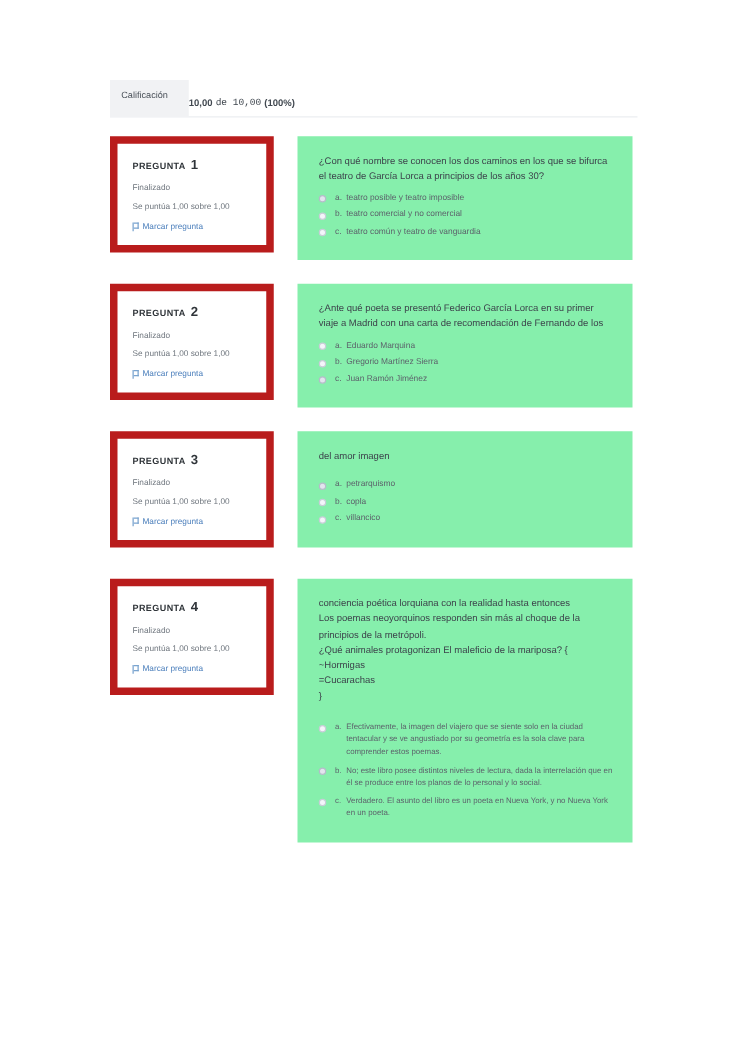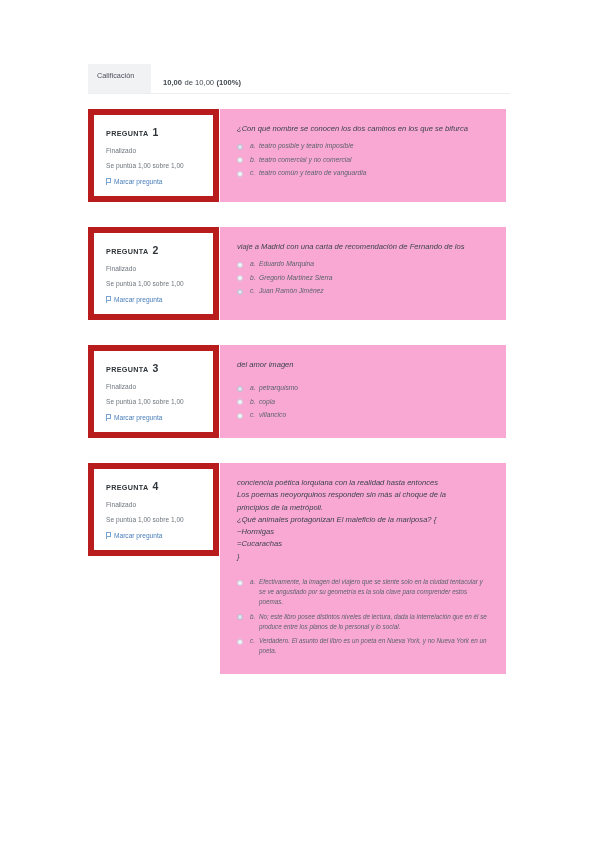--- a/index.html
+++ b/index.html
@@ -36,30 +36,30 @@
     width: 63px;
     padding: 7px 9px 8px 9px;
     box-sizing: border-box;
     font-size: 7.3px;
     color: #4a5159;
     display: flex;
     align-items: flex-start;
   }
   .grade-value-cell {
     flex: 1;
-    padding: 14px 0 6px 12px;
+    padding: 14px 0 6px 0;
     box-sizing: border-box;
     font-size: 7.6px;
     color: #414850;
     display: flex;
     align-items: flex-end;
     gap: 0;
   }
   .grade-value-cell .b { font-weight: bold; }
-  .grade-value-cell .n { font-weight: normal; }
+  .grade-value-cell .n { font-weight: normal; font-family: Liberation Mono, monospace; }
   .gv-sp { display: inline-block; width: 2.5px; }
 
   
   .qblock {
     position: absolute;
     left: 88px;
     width: 418px;
     display: flex;
     align-items: flex-start;
   }
@@ -123,26 +123,25 @@
     position: absolute;
     left: 1px; top: 0.3px;
     width: 3.4px; height: 2.6px;
     border: 0.7px solid #7aa4cf;
     border-left: none;
     background: transparent;
   }
 
   .qbody {
     flex: 1;
-    background: #f9a8d4;
+    background: #86efac;
     box-sizing: border-box;
     padding: 14px 16px 14px 17px;
-    margin-left: 1px;
+    margin-left: 19px;
     align-self: stretch;
-    font-style: italic;
   }
   .qtext {
     font-size: 7.6px;
     line-height: 1.62;
     color: #3c434b;
     margin: 0 0 6px 0;
   }
   .qtext .ln { display: block; }
 
   .answers {
@@ -213,20 +212,21 @@
       <div class="q-state">Finalizado</div>
       <div class="q-marks">Se puntúa 1,00 sobre 1,00</div>
       <div class="q-flag">
         <span class="flag-icon"></span>
         <span>Marcar pregunta</span>
       </div>
     </div>
     <div class="qbody">
       <p class="qtext">
         <span class="ln">¿Con qué nombre se conocen los dos caminos en los que se bifurca</span>
+        <span class="ln">el teatro de García Lorca a principios de los años 30?</span>
       </p>
       <ul class="answers">
         <li class="answer">
           <span class="radio sel"></span>
           <span class="ans-letter">a.</span>
           <span class="ans-text">teatro posible y teatro imposible</span>
         </li>
         <li class="answer">
           <span class="radio"></span>
           <span class="ans-letter">b.</span>
@@ -249,20 +249,21 @@
       </div>
       <div class="q-state">Finalizado</div>
       <div class="q-marks">Se puntúa 1,00 sobre 1,00</div>
       <div class="q-flag">
         <span class="flag-icon"></span>
         <span>Marcar pregunta</span>
       </div>
     </div>
     <div class="qbody">
       <p class="qtext">
+        <span class="ln">¿Ante qué poeta se presentó Federico García Lorca en su primer</span>
         <span class="ln">viaje a Madrid con una carta de recomendación de Fernando de los</span>
       </p>
       <ul class="answers">
         <li class="answer">
           <span class="radio"></span>
           <span class="ans-letter">a.</span>
           <span class="ans-text">Eduardo Marquina</span>
         </li>
         <li class="answer">
           <span class="radio"></span>

